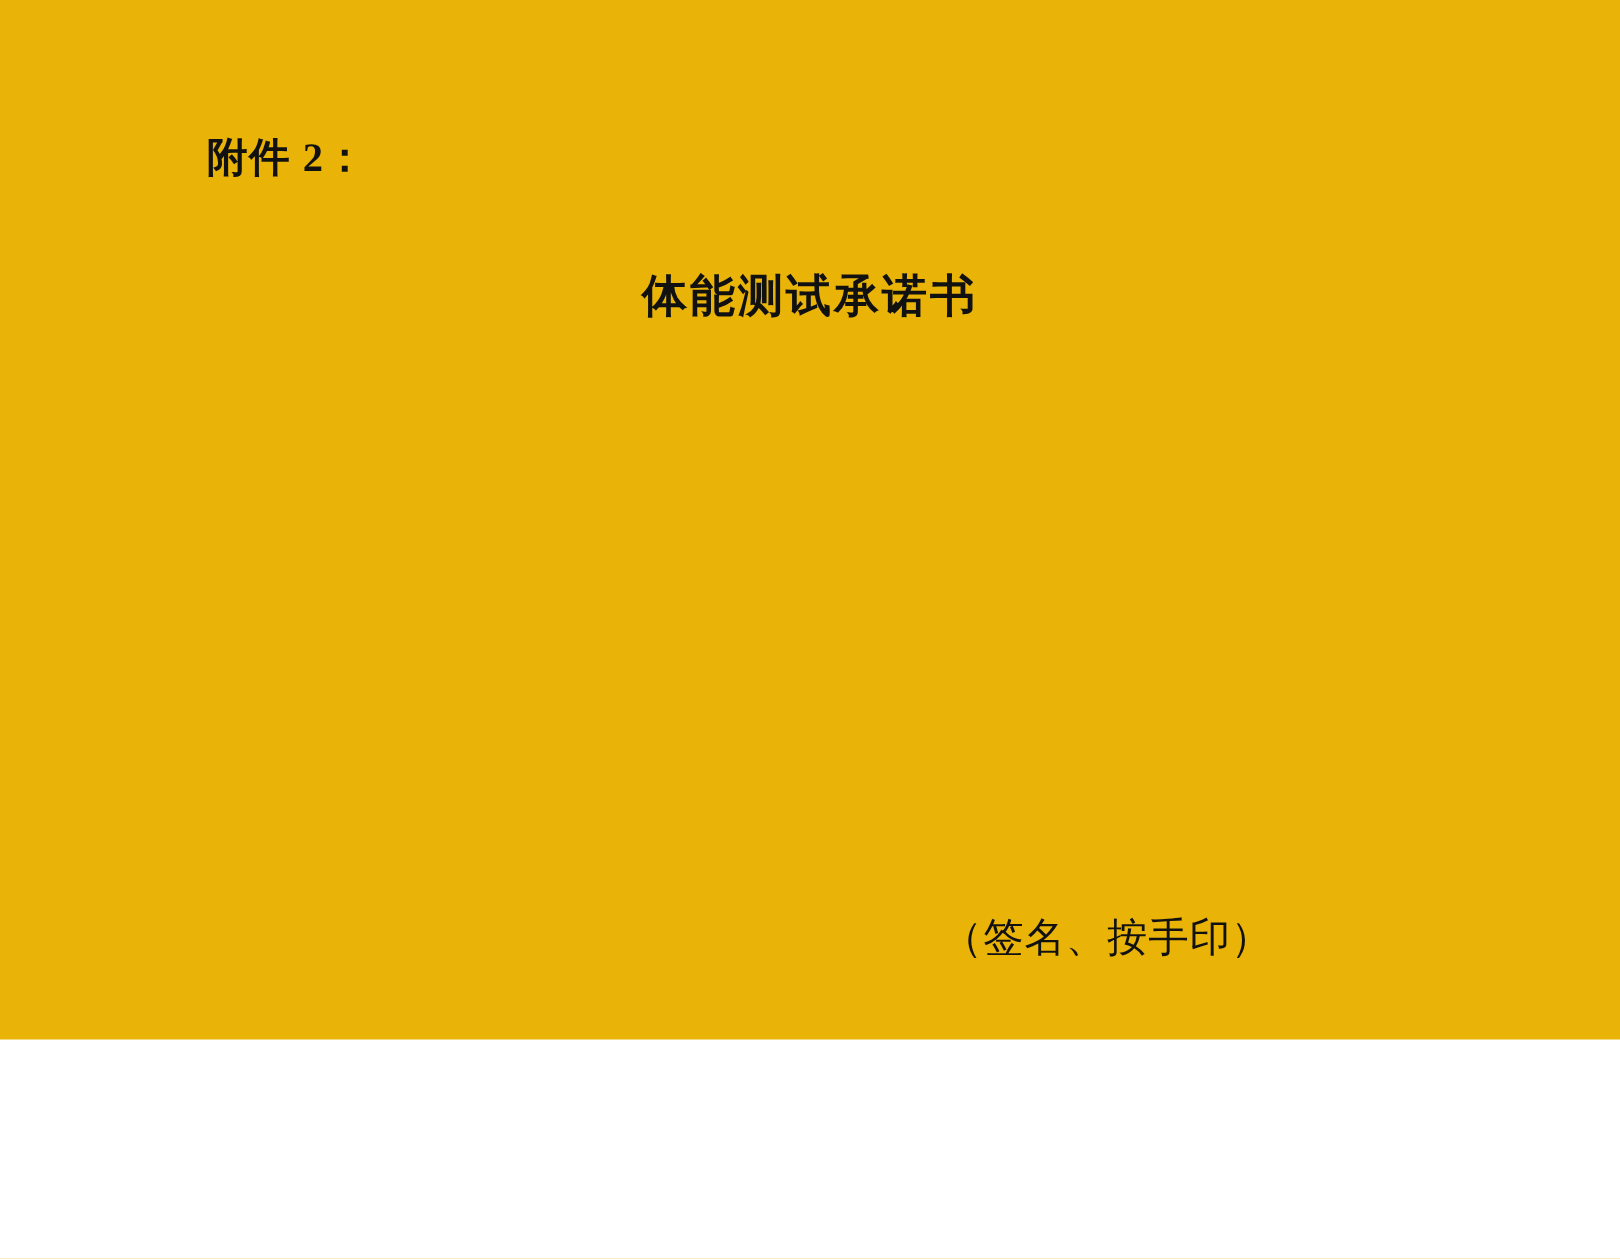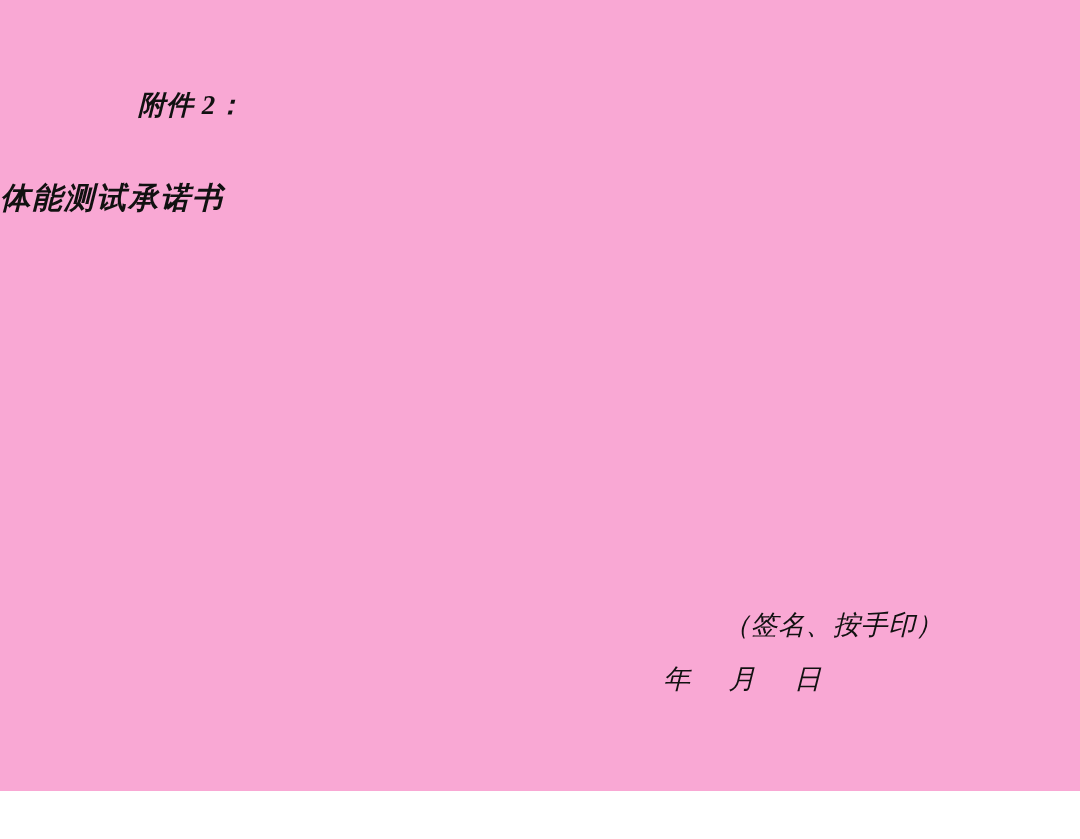--- a/index.html
+++ b/index.html
@@ -10,40 +10,40 @@
   body {
     width: 1080px;
     height: 839px;
     overflow: hidden;
     font-family: "Liberation Serif", "DejaVu Serif", serif;
     color: #111111;
   }
   .page {
     position: relative;
     width: 1080px;
-    height: 791px;
-    background: #f9a8d4;
+    height: 693px;
+    background: #eab308;
     box-sizing: border-box;
-    font-style: italic;
   }
   .attachment-label {
     position: absolute;
     left: 138px;
     top: 88px;
     font-size: 27px;
     font-weight: 700;
     letter-spacing: 1px;
     line-height: 1.3;
     white-space: nowrap;
   }
   .doc-title {
     position: absolute;
     left: 0;
     right: 0;
     top: 178px;
+    text-align: center;
     font-size: 30px;
     font-weight: 700;
     letter-spacing: 2px;
     line-height: 1.3;
   }
   .body-text {
     position: absolute;
     left: 138px;
     top: 283px;
     width: 805px;
@@ -65,21 +65,20 @@
     font-size: 27px;
     line-height: 54px;
   }
   .sig-line-1 {
     padding-left: 415px;
     letter-spacing: 1px;
   }
   .sig-line-2 {
     padding-left: 490px;
     letter-spacing: 0.5px;
-    text-align: right;
   }
   .sig-line-3 {
     padding-left: 525px;
     letter-spacing: 1px;
   }
   .sig-line-3 .gap {
     display: inline-block;
     width: 22px;
   }
 </style>
@@ -88,22 +87,15 @@
 
 <div class="page">
 
   <div class="attachment-label">附件 2：</div>
 
   <div class="doc-title">体能测试承诺书</div>
 
 
   <div class="signature-block">
     <div class="sig-line-2">（签名、按手印）</div>
-    <div class="sig-line-3">
-      <span>年</span>
-      <span class="gap"></span>
-      <span>月</span>
-      <span class="gap"></span>
-      <span>日</span>
-    </div>
   </div>
 
 </div>
 
 </body></html>

